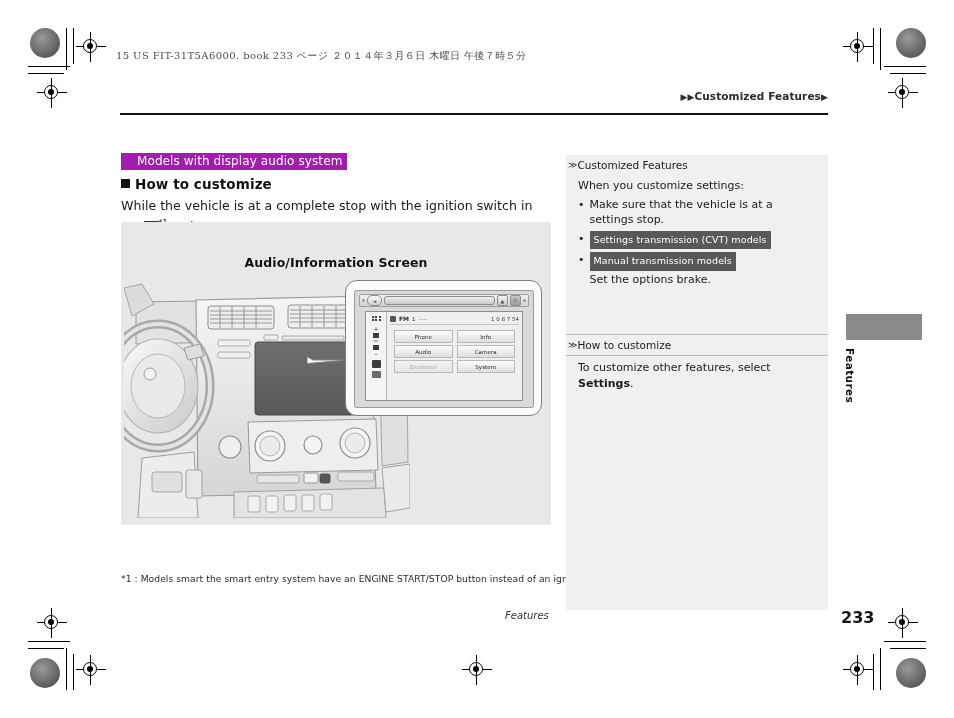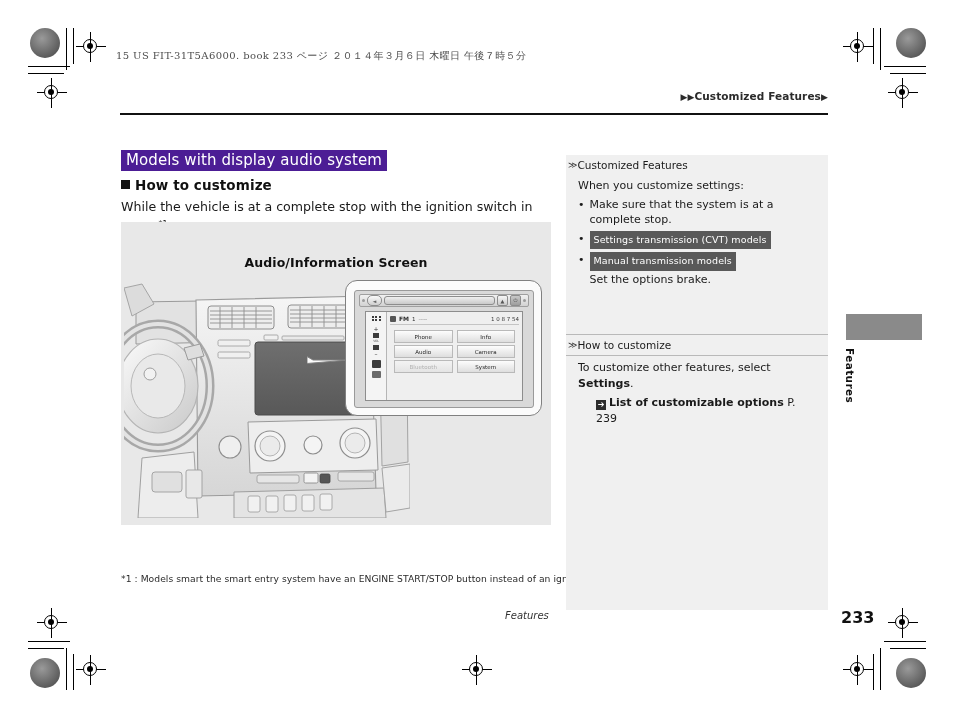--- a/index.html
+++ b/index.html
@@ -84,24 +84,24 @@
     left: 120px; top: 113px;
     width: 708px; height: 1.6px;
     background: #111;
   }
 
   
   .leftcol { position: absolute; left: 121px; top: 150px; width: 432px; }
 
   .tagline {
     display: inline-block;
-    background: #4c1d95;
+    background: #a21caf;
     color: #fff;
-    font-size: 15px;
-    padding: 1px 5px 2px 5px;
+    font-size: 12px;
+    padding: 1px 5px 2px 16px;
     letter-spacing: 0.1px;
     white-space: nowrap;
   }
 
   .h-sub {
     margin-top: 6px;
     font-size: 13.5px;
     font-weight: bold;
     color: #111;
     letter-spacing: 0.1px;
@@ -656,21 +656,21 @@
   <div class="sb-head">
     <span class="sb-arrow">≫</span>
     <span>Customized Features</span>
   </div>
 
   <div class="sb-body">
     <div class="sb-line">When you customize settings:</div>
 
     <div class="sb-bullet">
       <span class="b">•</span>
-      <span>Make sure that the system is at a complete stop.</span>
+      <span>Make sure that the vehicle is at a settings stop.</span>
     </div>
 
     <div class="sb-bullet">
       <span class="b">•</span>
       <span>
         <span class="sb-tag">Settings transmission (CVT) models</span>
       </span>
     </div>
 
     <div class="sb-bullet">
@@ -686,23 +686,20 @@
     <div class="sb-divider" style="top:0;"></div>
     <div class="sb-head" style="padding-top:5px;">
       <span class="sb-arrow">≫</span>
       <span>How to customize</span>
     </div>
     <div class="sb-divider" style="top:21px;"></div>
     <div class="sb-body" style="padding-top:8px;">
       <div class="sb-line">
         <span>To customize other features, select </span><b>Settings</b><span>.</span>
       </div>
-      <div class="sb-ref">
-        <span class="ref-icon">➔</span><b>List of customizable options</b> <span>P. 239</span>
-      </div>
     </div>
   </div>
 </div>
 
 <div class="thumb-tab"></div>
 <div class="thumb-label">Features</div>
 
 <div class="pageno">233</div>
 
 </body></html>

